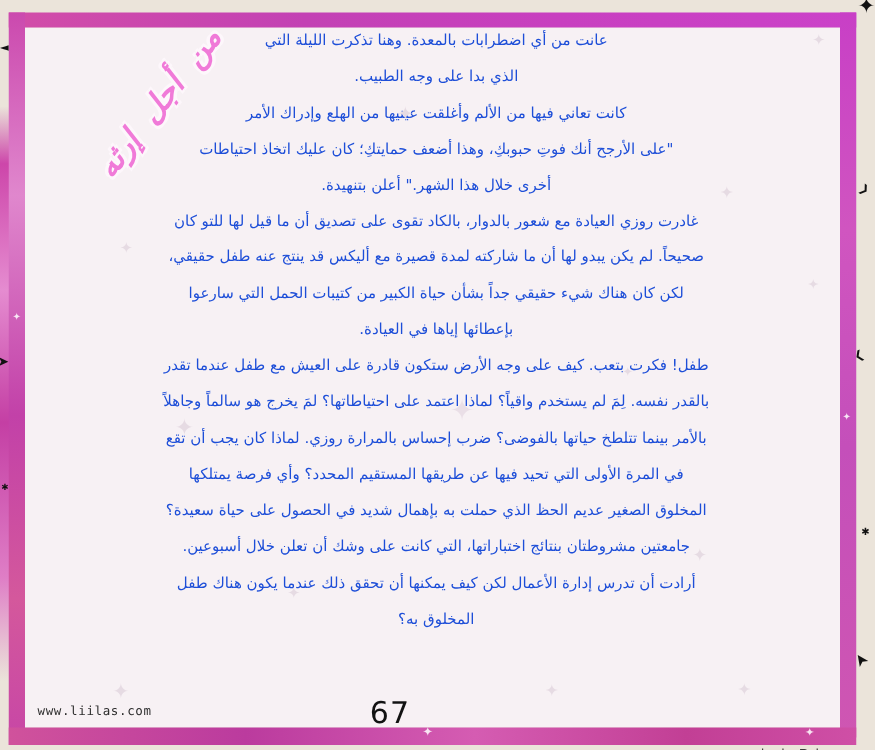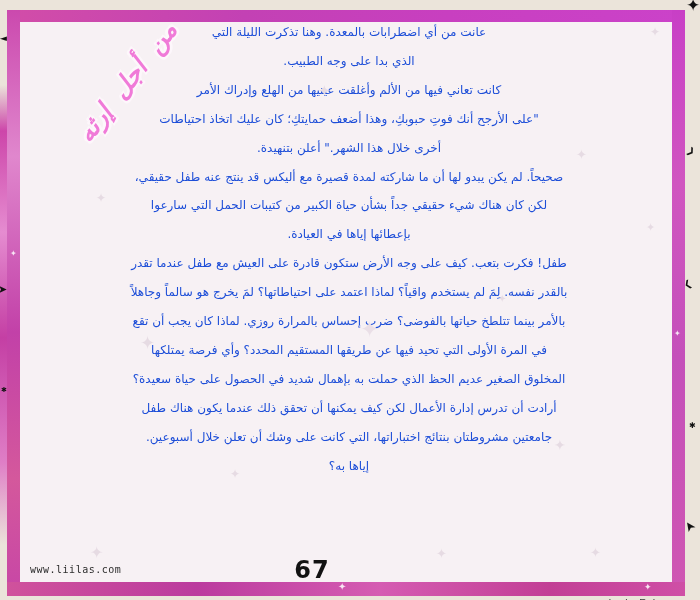--- a/index.html
+++ b/index.html
@@ -48,21 +48,21 @@
     transform:rotate(-52deg);transform-origin:100% 0;
     direction:rtl;text-align:center;
     font-size:25px;font-weight:bold;font-style:italic;
     color:#f07ad8;word-spacing:7px;white-space:nowrap;
     text-shadow:-2px -2px 0 #fdf7fb,2px -2px 0 #fdf7fb,-2px 2px 0 #fdf7fb,2px 2px 0 #fdf7fb,0 0 3px #fff;
     z-index:3;
   }
   
   .page-number{
     position:absolute;left:0;top:556px;width:624px;text-align:center;
-    font-size:24px;font-weight:bold;color:#121212;letter-spacing:1px;z-index:4;
+    font-size:24px;font-weight:normal;color:#121212;letter-spacing:1px;z-index:4;
   }
   .site-wm{
     position:absolute;left:30px;top:564px;
     font-family:"DejaVu Sans Mono", monospace;
     font-size:10px;color:#2d2d2d;letter-spacing:0.5px;z-index:4;
   }
   .credit-wm{
     position:absolute;right:24px;top:597px;
     font-family:Liberation Sans, sans-serif;
     font-size:10.5px;color:#3a3a3a;z-index:4;
@@ -115,31 +115,32 @@
 <div class="decor">
   <span>من أجل إرثه</span>
 </div>
 
 <div class="text-block">
   <div class="line">عانت من أي اضطرابات بالمعدة. وهنا تذكرت الليلة التي</div>
   <div class="line">الذي بدا على وجه الطبيب.</div>
   <div class="line">كانت تعاني فيها من الألم وأغلقت عينيها من الهلع وإدراك الأمر</div>
   <div class="line">"على الأرجح أنك فوتِ حبوبكِ، وهذا أضعف حمايتكِ؛ كان عليك اتخاذ احتياطات</div>
   <div class="line">أخرى خلال هذا الشهر." أعلن بتنهيدة.</div>
+  <div class="line">غادرت روزي العيادة مع شعور بالدوار، بالكاد تقوى على تصديق أن ما قيل لها للتو كان</div>
   <div class="line">صحيحاً. لم يكن يبدو لها أن ما شاركته لمدة قصيرة مع أليكس قد ينتج عنه طفل حقيقي،</div>
   <div class="line">لكن كان هناك شيء حقيقي جداً بشأن حياة الكبير من كتيبات الحمل التي سارعوا</div>
   <div class="line">بإعطائها إياها في العيادة.</div>
   <div class="line">طفل! فكرت بتعب. كيف على وجه الأرض ستكون قادرة على العيش مع طفل عندما تقدر</div>
   <div class="line">بالقدر نفسه. لِمَ لم يستخدم واقياً؟ لماذا اعتمد على احتياطاتها؟ لمَ يخرج هو سالماً وجاهلاً</div>
   <div class="line">بالأمر بينما تتلطخ حياتها بالفوضى؟ ضرب إحساس بالمرارة روزي. لماذا كان يجب أن تقع</div>
   <div class="line">في المرة الأولى التي تحيد فيها عن طريقها المستقيم المحدد؟ وأي فرصة يمتلكها</div>
   <div class="line">المخلوق الصغير عديم الحظ الذي حملت به بإهمال شديد في الحصول على حياة سعيدة؟</div>
+  <div class="line">جامعتين مشروطتان بنتائج اختباراتها، التي كانت على وشك أن تعلن خلال أسبوعين.</div>
   <div class="line">أرادت أن تدرس إدارة الأعمال لكن كيف يمكنها أن تحقق ذلك عندما يكون هناك طفل</div>
-  <div class="line">جامعتين مشروطتان بنتائج اختباراتها، التي كانت على وشك أن تعلن خلال أسبوعين.</div>
-  <div class="line">إياها به؟</div>
+  <div class="line">المخلوق به؟</div>
 </div>
 
 <div class="page-number">67</div>
 <div class="site-wm">www.liilas.com</div>
 <div class="credit-wm">des by Rehana</div>
 
 <span class="edge star-tr" style="left:686px;top:-3px;"></span>
 <span class="edge arrow-l" style="left:0px;top:28px;"></span>
 <span class="edge cursor-l" style="left:-2px;top:280px;"></span>
 <span class="edge dot-l" style="left:1px;top:379px;"></span>

